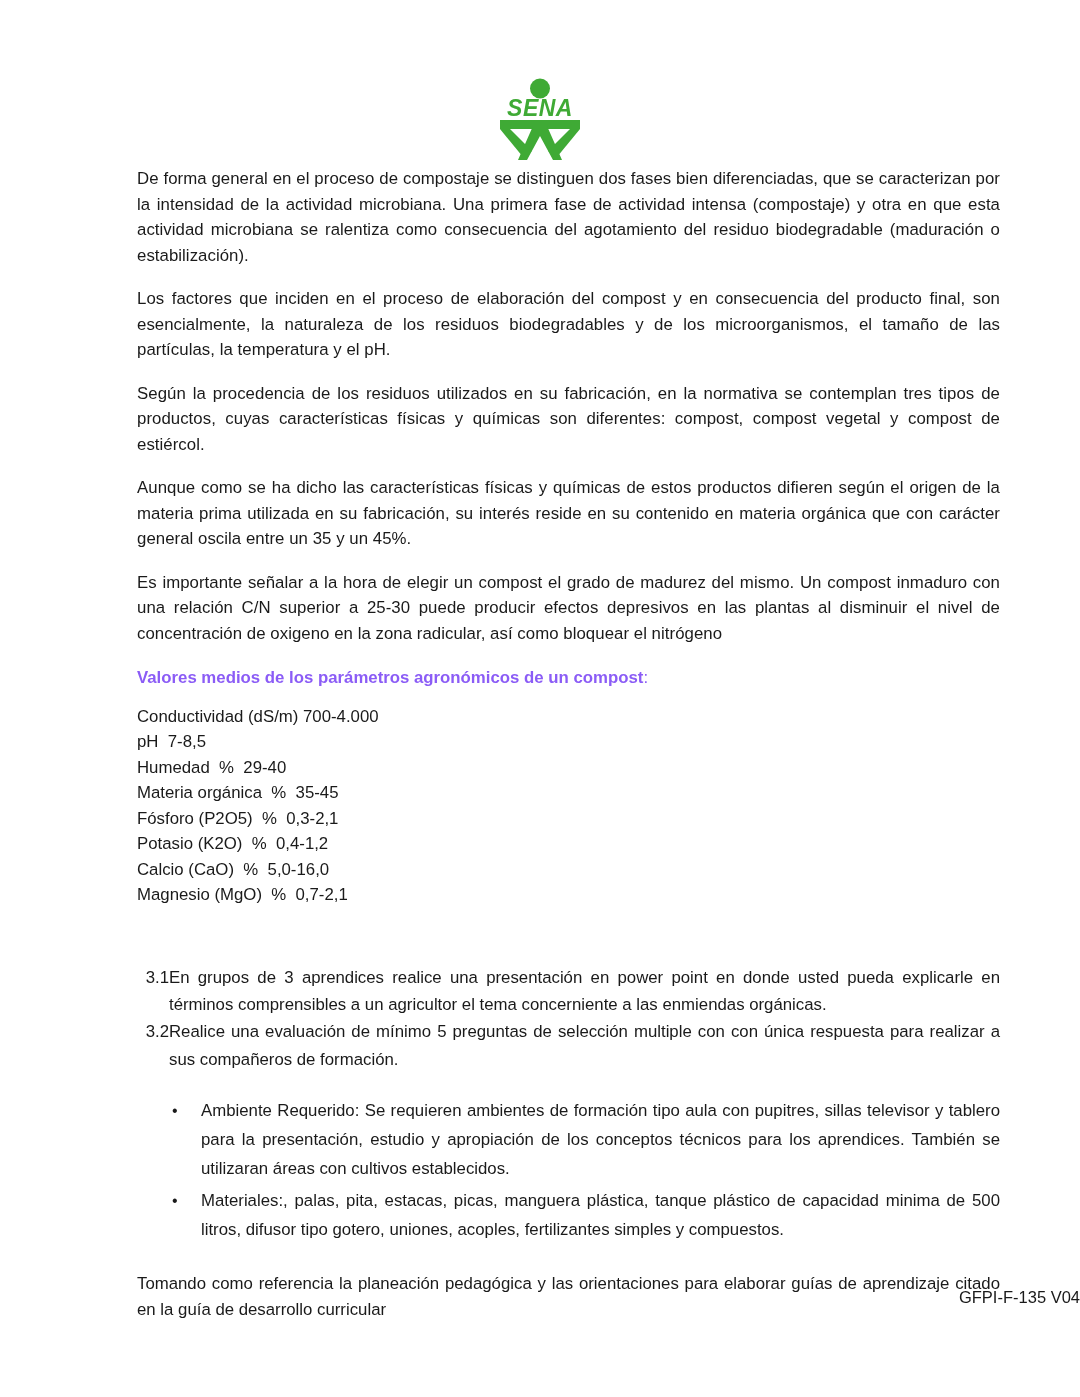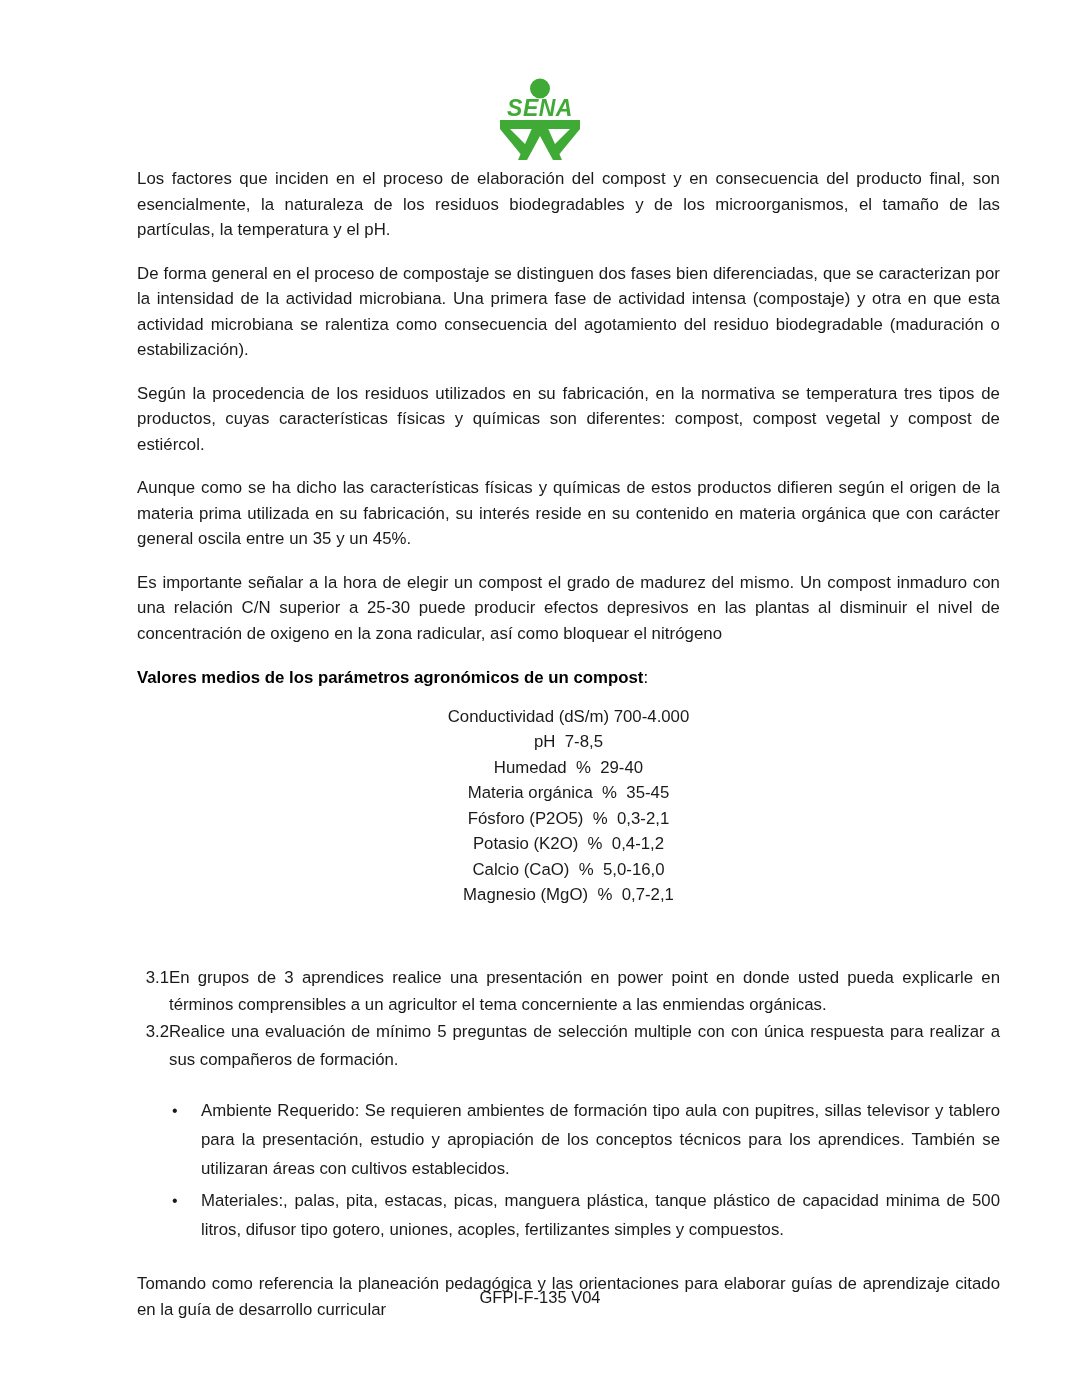--- a/index.html
+++ b/index.html
@@ -56,30 +56,29 @@
     text-align: justify;
     text-justify: inter-word;
     color: #1a1a1a;
     letter-spacing: 0.05px;
   }
 
   .bold-head {
     margin: 4px 0 14px 0;
     font-size: 16.8px;
     line-height: 1.5;
-    color: #000000;
+    color: #8b5cf6;
   }
   .bold-head .b { font-weight: bold; }
 
   
   .param-list {
     margin: 0 0 0 0;
     padding: 0;
     list-style: none;
-    text-align: center;
   }
   .param-list li {
     font-size: 16.8px;
     line-height: 1.52;
     color: #1a1a1a;
     white-space: pre;
   }
 
   
   .numbered {
@@ -140,21 +139,21 @@
     text-justify: inter-word;
     color: #1a1a1a;
   }
 
   
   .footer {
     position: absolute;
     left: 0;
     top: 1288px;
     width: 1080px;
-    text-align: center;
+    text-align: right;
     font-size: 16.5px;
     color: #1a1a1a;
   }
 </style>
 </head>
 <body>
 
 <div class="page">
 
   <div class="logo-wrap">
@@ -171,23 +170,23 @@
 
         <polygon points="88,53 78,53 56,75 65,81" fill="#3faa35"></polygon>
 
         <polygon points="48,50 55,50 70,84 61,84 48,60 35,84 26,84 41,50" fill="#3faa35"></polygon>
       </svg>
     </div>
   </div>
 
   <div class="content">
 
+    <p class="para">De forma general en el proceso de compostaje se distinguen dos fases bien diferenciadas, que se caracterizan por la intensidad de la actividad microbiana. Una primera fase de actividad intensa (compostaje) y otra en que esta actividad microbiana se ralentiza como consecuencia del agotamiento del residuo biodegradable (maduración o estabilización).</p>
     <p class="para">Los factores que inciden en el proceso de elaboración del compost y en consecuencia del producto final, son esencialmente, la naturaleza de los residuos biodegradables y de los microorganismos, el tamaño de las partículas, la temperatura y el pH.</p>
-    <p class="para">De forma general en el proceso de compostaje se distinguen dos fases bien diferenciadas, que se caracterizan por la intensidad de la actividad microbiana. Una primera fase de actividad intensa (compostaje) y otra en que esta actividad microbiana se ralentiza como consecuencia del agotamiento del residuo biodegradable (maduración o estabilización).</p>
-    <p class="para">Según la procedencia de los residuos utilizados en su fabricación, en la normativa se temperatura tres tipos de productos, cuyas características físicas y químicas son diferentes: compost, compost vegetal y compost de estiércol.</p>
+    <p class="para">Según la procedencia de los residuos utilizados en su fabricación, en la normativa se contemplan tres tipos de productos, cuyas características físicas y químicas son diferentes: compost, compost vegetal y compost de estiércol.</p>
     <p class="para">Aunque como se ha dicho las características físicas y químicas de estos productos difieren según el origen de la materia prima utilizada en su fabricación, su interés reside en su contenido en materia orgánica que con carácter general oscila entre un 35 y un 45%.</p>
     <p class="para">Es importante señalar a la hora de elegir un compost el grado de madurez del mismo. Un compost inmaduro con una relación C/N superior a 25-30 puede producir efectos depresivos en las plantas al disminuir el nivel de concentración de oxigeno en la zona radicular, así como bloquear el nitrógeno</p>
 
     <div class="bold-head"><span class="b">Valores medios de los parámetros agronómicos de un compost</span><span>:</span></div>
 
     <ul class="param-list">
       <li>Conductividad (dS/m) 700-4.000</li>
       <li>pH  7-8,5</li>
       <li>Humedad  %  29-40</li>
       <li>Materia orgánica  %  35-45</li>

